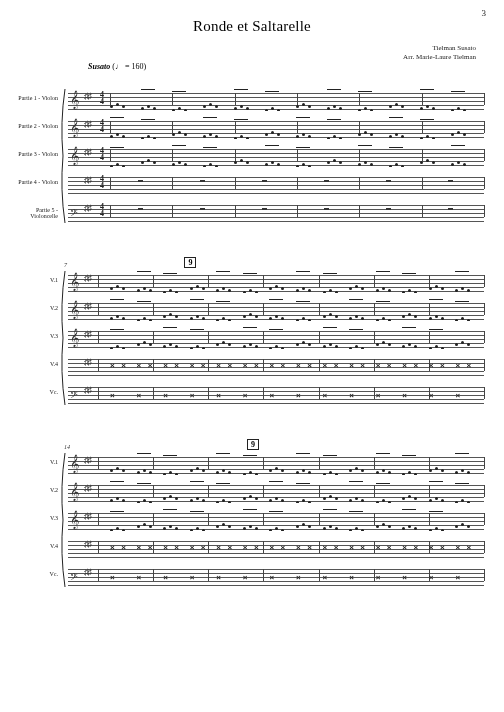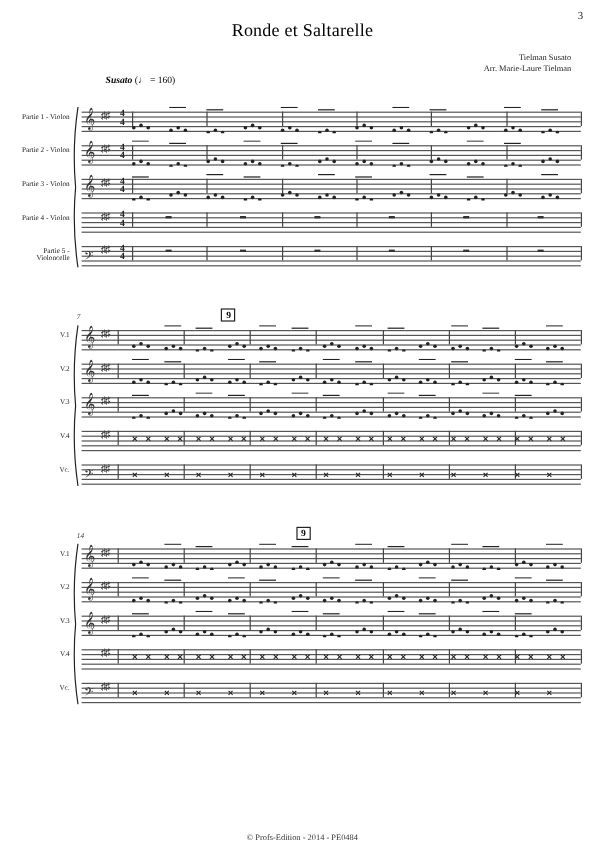--- a/index.html
+++ b/index.html
@@ -1349,15 +1349,14 @@
               <div class="x-note" style="left: 71.4286%; top: 8px;">×</div>
               <div class="x-note" style="left: 78.5714%; top: 8px;">×</div>
               <div class="x-note" style="left: 85.7143%; top: 8px;">×</div>
               <div class="x-note" style="left: 92.8571%; top: 8px;">×</div>
             </div>
           </div>
         </div>
       </div>
     </div>
 
-  <div class="footer">© Profs-Edition - 2014 - PE0484</div>
 
 </div>
 
 </body></html>

